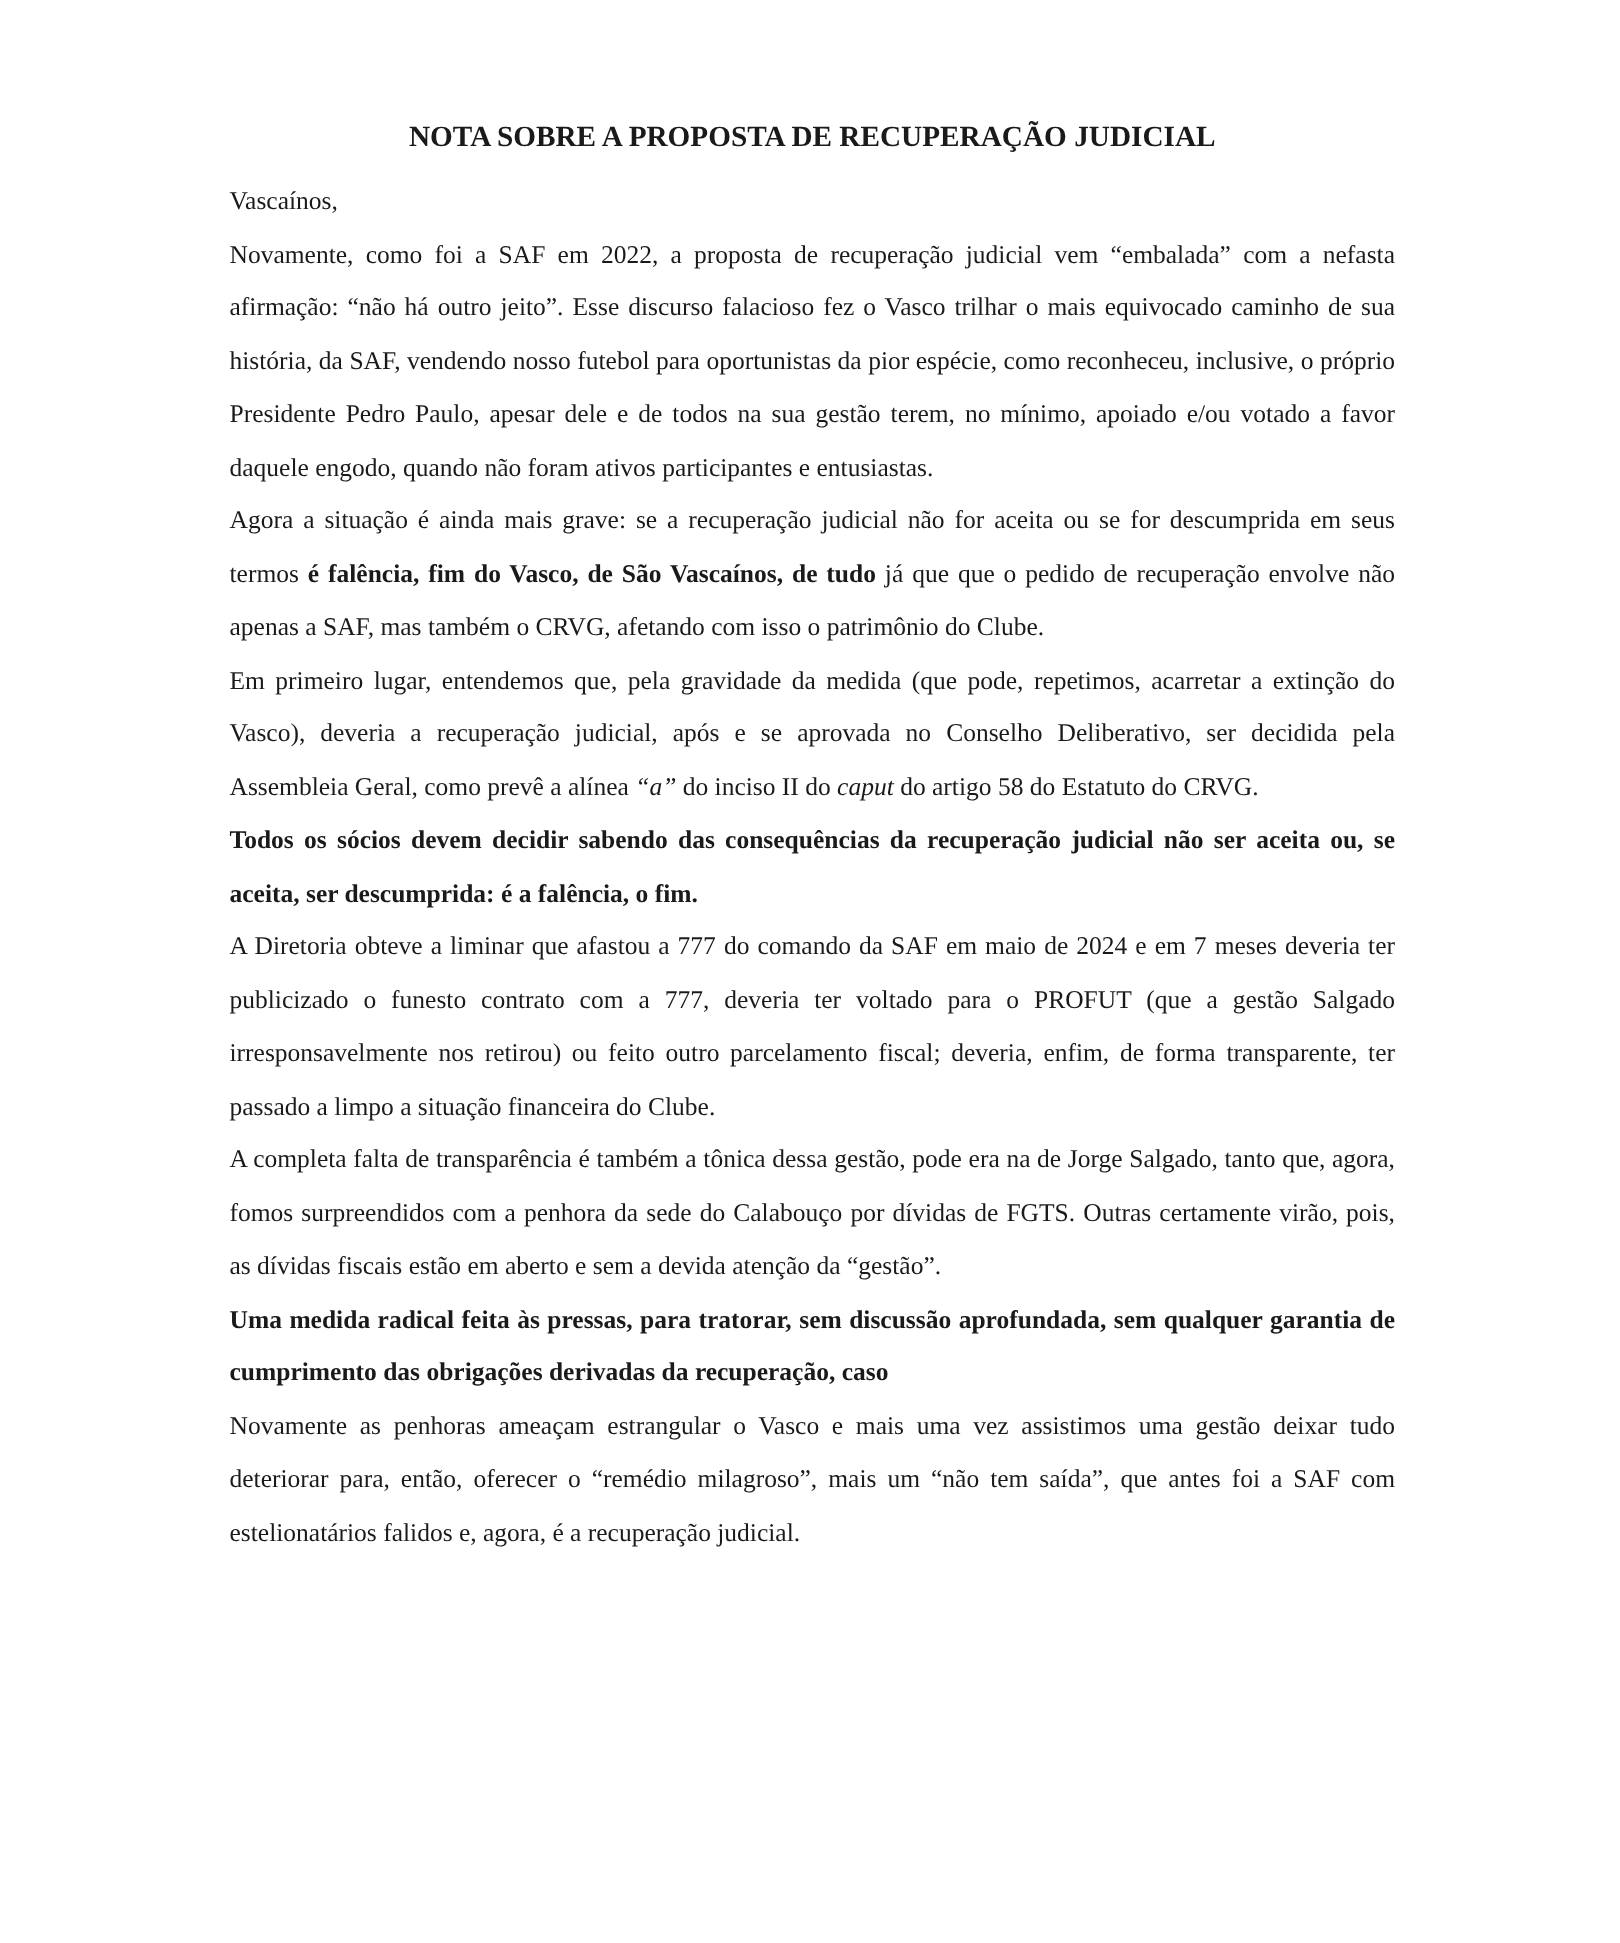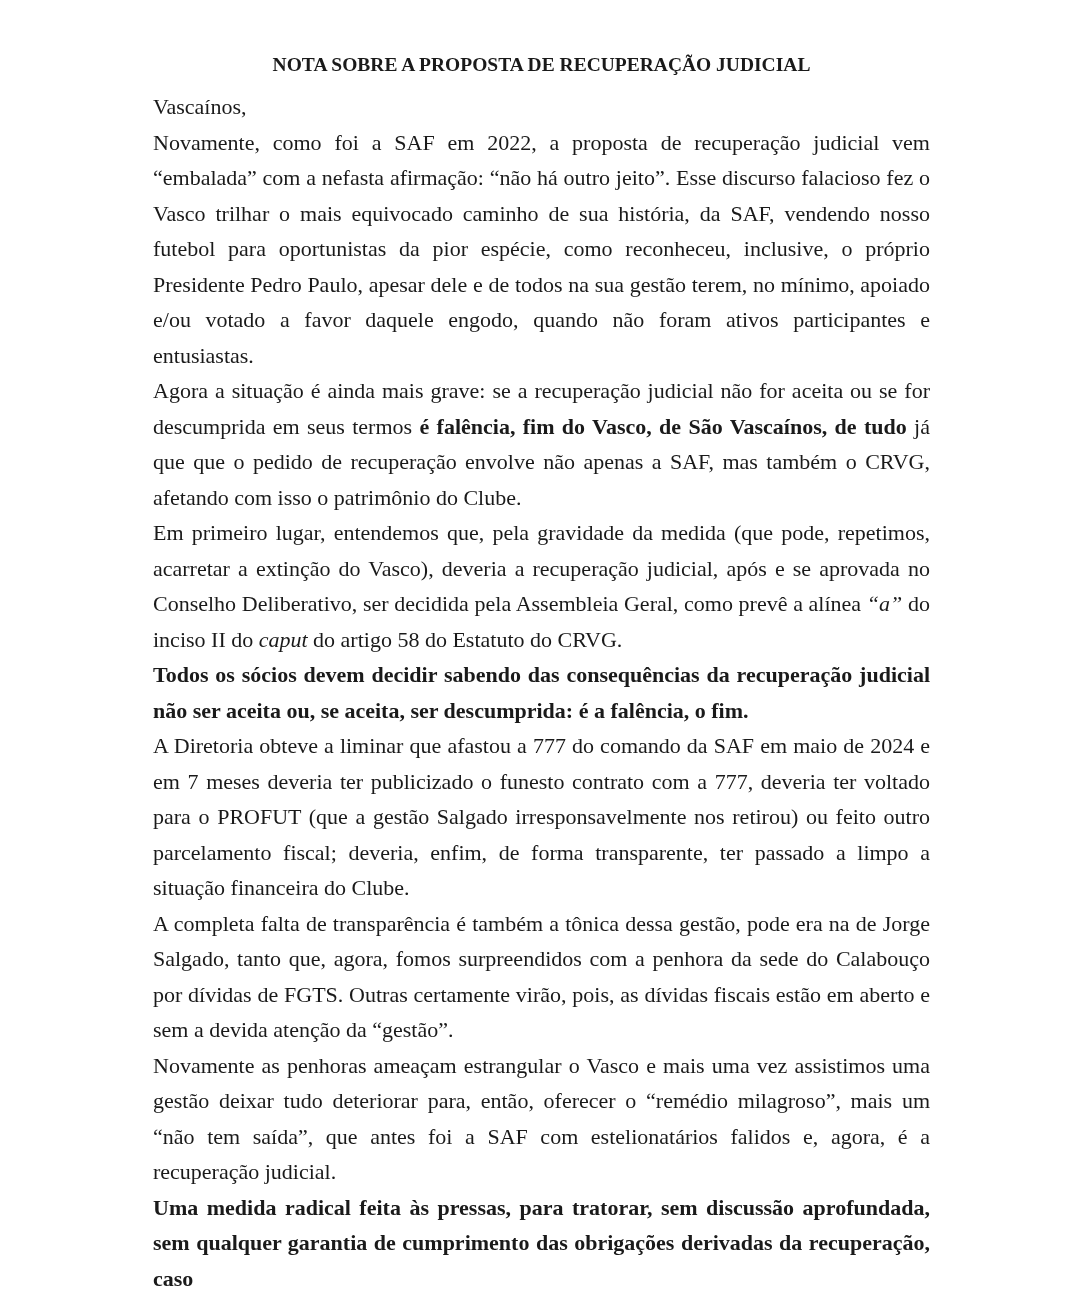--- a/index.html
+++ b/index.html
@@ -9,35 +9,35 @@
   body {
     width: 1080px;
     height: 1295px;
     background: #ffffff;
     overflow: hidden;
   }
   .page {
     box-sizing: border-box;
     width: 1080px;
     height: 1295px;
-    padding: 47px 150px 0 153px;
+    padding: 74px 150px 0 153px;
     background: #ffffff;
   }
   .doc-title {
     font-family: "Liberation Serif", serif;
     font-weight: bold;
     font-size: 19.5px;
     line-height: 36px;
     text-align: center;
     color: #1a1a1a;
     margin: 0 0 6px 0;
   }
   p.para {
     font-family: "Liberation Serif", serif;
-    font-size: 22px;
+    font-size: 17px;
     line-height: 35.5px;
     text-align: justify;
     color: #1a1a1a;
     margin: 0;
   }
   p.para span.b { font-weight: bold; }
   p.para span.i { font-style: italic; }
 </style>
 </head>
 <body>
@@ -45,16 +45,16 @@
 <div class="page">
   <h1 class="doc-title">NOTA SOBRE A PROPOSTA DE RECUPERAÇÃO JUDICIAL</h1>
   <div>
       <p class="para"><span class="">Vascaínos,</span></p>
       <p class="para"><span class="">Novamente, como foi a SAF em 2022, a proposta de recuperação judicial vem “embalada” com a nefasta afirmação: “não há outro jeito”. Esse discurso falacioso fez o Vasco trilhar o mais equivocado caminho de sua história, da SAF, vendendo nosso futebol para oportunistas da pior espécie, como reconheceu, inclusive, o próprio Presidente Pedro Paulo, apesar dele e de todos na sua gestão terem, no mínimo, apoiado e/ou votado a favor daquele engodo, quando não foram ativos participantes e entusiastas.</span></p>
       <p class="para"><span class="">Agora a situação é ainda mais grave: se a recuperação judicial não for aceita ou se for descumprida em seus termos </span><span class="b ">é falência, fim do Vasco, de São Vascaínos, de tudo</span><span class=""> já que que o pedido de recuperação envolve não apenas a SAF, mas também o CRVG, afetando com isso o patrimônio do Clube.</span></p>
       <p class="para"><span class="">Em primeiro lugar, entendemos que, pela gravidade da medida (que pode, repetimos, acarretar a extinção do Vasco), deveria a recuperação judicial, após e se aprovada no Conselho Deliberativo, ser decidida pela Assembleia Geral, como prevê a alínea </span><span class="i">“a”</span><span class=""> do inciso II do </span><span class="i">caput</span><span class=""> do artigo 58 do Estatuto do CRVG.</span></p>
       <p class="para"><span class="b ">Todos os sócios devem decidir sabendo das consequências da recuperação judicial não ser aceita ou, se aceita, ser descumprida: é a falência, o fim.</span></p>
       <p class="para"><span class="">A Diretoria obteve a liminar que afastou a 777 do comando da SAF em maio de 2024 e em 7 meses deveria ter publicizado o funesto contrato com a 777, deveria ter voltado para o PROFUT (que a gestão Salgado irresponsavelmente nos retirou) ou feito outro parcelamento fiscal; deveria, enfim, de forma transparente, ter passado a limpo a situação financeira do Clube.</span></p>
       <p class="para"><span class="">A completa falta de transparência é também a tônica dessa gestão, pode era na de Jorge Salgado, tanto que, agora, fomos surpreendidos com a penhora da sede do Calabouço por dívidas de FGTS. Outras certamente virão, pois, as dívidas fiscais estão em aberto e sem a devida atenção da “gestão”.</span></p>
+      <p class="para"><span class="b ">Uma medida radical feita às pressas, para tratorar, sem discussão aprofundada, sem qualquer garantia de cumprimento das obrigações derivadas da recuperação, caso</span></p>
       <p class="para"><span class="">Novamente as penhoras ameaçam estrangular o Vasco e mais uma vez assistimos uma gestão deixar tudo deteriorar para, então, oferecer o “remédio milagroso”, mais um “não tem saída”, que antes foi a SAF com estelionatários falidos e, agora, é a recuperação judicial.</span></p>
-      <p class="para"><span class="b ">Uma medida radical feita às pressas, para tratorar, sem discussão aprofundada, sem qualquer garantia de cumprimento das obrigações derivadas da recuperação, caso</span></p>
     </div>
 </div>
 
 </body></html>

